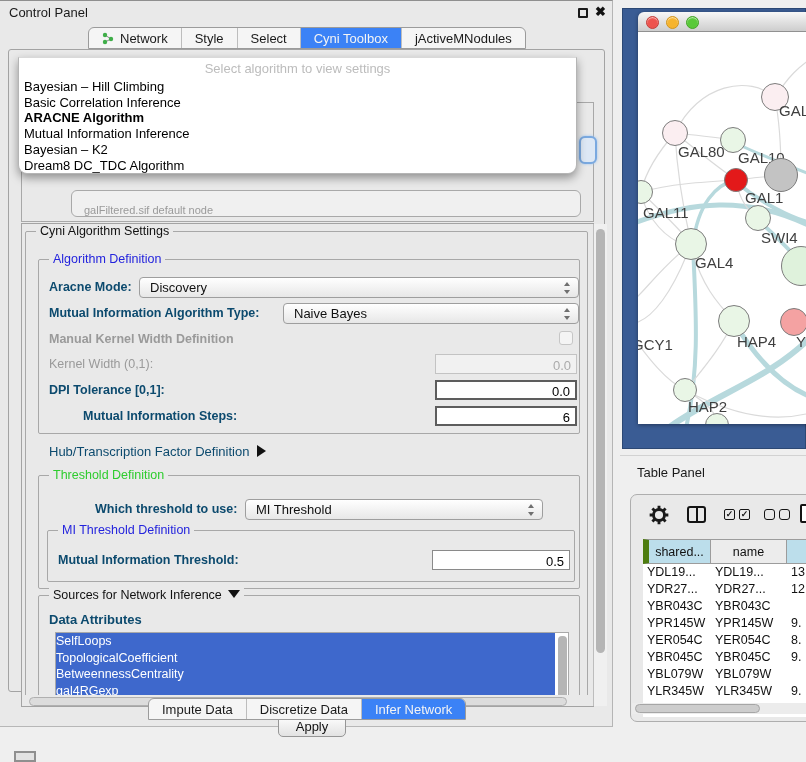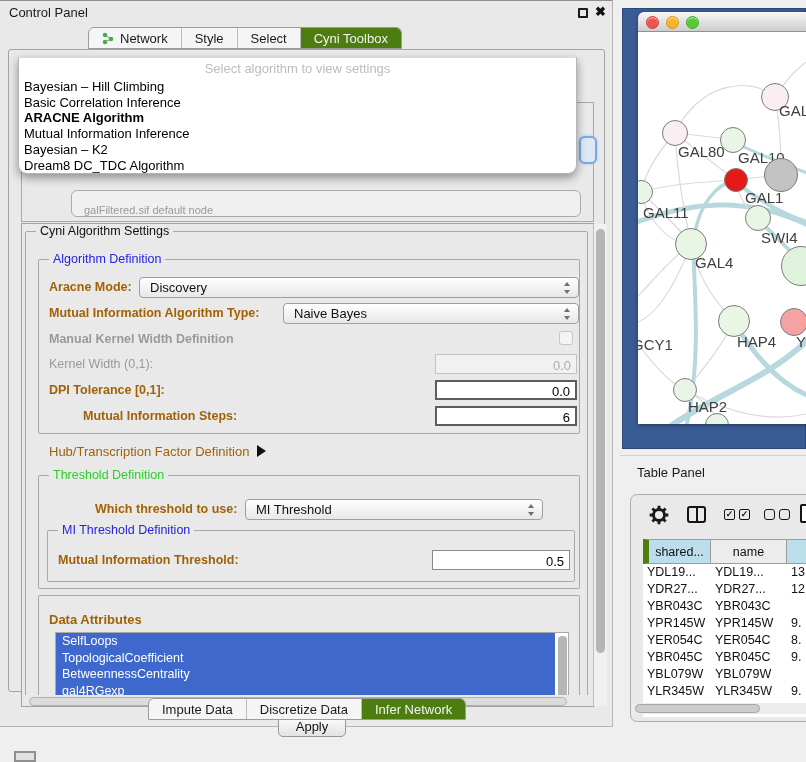--- a/index.html
+++ b/index.html
@@ -14,21 +14,21 @@
   .cp-title { position:absolute; left:9px; top:4px; font-size:13px; color:#1a1a1a; }
   .float-btn { position:absolute; right:24px; top:7px; width:10px; height:10px; border:2px solid #1a1a1a; border-radius:1px; cursor:default; }
   .close-btn { position:absolute; right:6px; top:3px; font-size:13px; font-weight:bold; color:#111; cursor:default; }
 
   
   .tabstrip { position:absolute; display:flex; border:1px solid #9b9b9b; border-radius:6px 6px 0 0;
     background:#f5f5f5; overflow:hidden; height:22px; }
   .tabstrip .tab { display:flex; align-items:center; gap:5px; padding:0 13px; font-size:13px; color:#1a1a1a;
     border-left:1px solid #bdbdbd; line-height:21px; white-space:nowrap; }
   .tabstrip .tab:first-child { border-left:none; }
-  .tabstrip .tab.selected { background:#4d7c0f; color:#f4f4f4; }
+  .tabstrip .tab.selected { background:#3b82f6; color:#f4f4f4; }
   .top-tabs { left:88px; top:26px; }
   .bottom-tabs { left:148px; top:697px;justify-content:space-between; }
 
   
   .cp-body { position:absolute; left:8px; top:48px; width:597px; height:643px;
     background:#e9e9e9; border:1px solid #a3a3a3; border-radius:3px; }
 
   
   .upper-panel { position:absolute; left:12px; top:52px; width:573px; height:120px; background:#e9e9e9; border:1px solid #a8a8a8; }
   .combo-fragment { position:absolute; left:62px; top:140px; width:510px; height:27px; border:1px solid #a9a9a9;
@@ -43,37 +43,37 @@
   .vscroll { position:absolute; left:584px; top:174px; width:14px; height:482px; background:#f0f0f0; border-left:1px solid #bdbdbd; }
   .vscroll .thumb { position:absolute; left:2px; top:5px; width:9px; height:424px; background:#b5b5b5; border-radius:5px; }
   .hscroll-thumb { position:absolute; left:20px; top:647px; width:538px; height:9px; background:#dcdcdc; border:1px solid #b0b0b0; border-radius:5px; }
 
   
   .tborder { position:absolute; border:1px solid #a8a8a8; border-radius:2px; }
   .tborder > .legend { position:absolute; top:-8px; left:10px; background:#e9e9e9; padding:0 4px; font-size:12.5px; white-space:nowrap; }
   .legend.blue { color:#2323dd; }
   .legend.green { color:#2ecc2e; }
 
-  .flabel { position:absolute; font-size:12.5px; font-weight:bold; color:#a16207; white-space:nowrap; }
+  .flabel { position:absolute; font-size:12.5px; font-weight:bold; color:#0c4a6e; white-space:nowrap; }
   .flabel.gray { color:#9a9a9a; }
   .flabel.normal { font-weight:normal; }
 
   .combo { position:absolute; height:21px; border:1px solid #9e9e9e; border-radius:4px;
     background:linear-gradient(#ffffff,#e7e7e7); font-size:13px; display:flex; align-items:center; padding-left:10px; }
   .spin { position:absolute; right:7px; top:50%; transform:translateY(-50%); width:7px; height:12px; }
   .spin::before { content:""; position:absolute; top:0; left:0; border-left:3.5px solid transparent; border-right:3.5px solid transparent; border-bottom:4.5px solid #6f6f6f; }
   .spin::after { content:""; position:absolute; bottom:0; left:0; border-left:3.5px solid transparent; border-right:3.5px solid transparent; border-top:4.5px solid #6f6f6f; }
 
   .tfield { position:absolute; height:20px; background:#fff; border:2px solid #5d5d5d; font-size:13px;
     text-align:right; padding:2px 5px 0 0; }
   .tfield.disabled { background:#f1f1f1; border:1px solid #c3c3c3; color:#ababab; }
   .cbox { position:absolute; width:14px; height:14px; border:1px solid #c6c6c6; border-radius:3px; background:#f4f4f4; }
 
   .attr-list { position:absolute; background:#fff; border:1px solid #a9a9a9; overflow:hidden; }
-  .attr-item { height:16.5px; line-height:16.5px; background:#3e68cc; color:#fff; font-size:12.5px; padding-left:6px;
+  .attr-item { height:16.5px; line-height:16.5px; background:#3e68cc; color:#fff; font-size:12.5px; 
     width:calc(100% - 13px); }
   .attr-scroll { position:absolute; right:1px; top:2px; width:9px; bottom:2px; }
   .attr-scroll .thumb { position:absolute; left:0; top:1px; width:9px; height:95%; background:#b5b5b5; border-radius:4px; }
 
   .apply-btn { position:absolute; left:269px; top:665px; width:68px; height:22px; border:1px solid #969696; border-radius:5px;
     background:linear-gradient(#ffffff,#e2e2e2); font-size:13px; font-family:"Liberation Sans",sans-serif; color:#111; }
 
   .disc-arrow-right { display:inline-block; margin-left:8px; width:0; height:0;
     border-top:6px solid transparent; border-bottom:6px solid transparent; border-left:9px solid #111; vertical-align:-1px; }
   .disc-arrow-down { display:inline-block; margin-left:6px; width:0; height:0;
@@ -156,20 +156,23 @@
       </div>
       <div class="tab">
           <span>Style</span>
         </div>
       <div class="tab">
           <span>Select</span>
         </div>
       <div class="tab selected">
           <span>Cyni Toolbox</span>
         </div>
+      <div class="tab">
+          <span>jActiveMNodules</span>
+        </div>
     </div>
 
     <div class="cp-body">
 
       <div class="upper-panel"></div>
       <div class="focus-fragment"></div>
       <div class="combo-fragment">
         <span>galFiltered.sif default node</span>
       </div>
 
@@ -221,20 +224,23 @@
             </div>
 
             <div class="tborder" style="left:8px; top:54px; width:528px; height:52px;">
               <span class="legend blue">MI Threshold Definition</span>
               <span class="flabel" style="left:10px; top:22px;">Mutual Information Threshold:</span>
               <input class="tfield" style="left: 384px; top: 19px; width: 138px; border-width: 1px; border-color: rgb(138, 138, 138);" readonly="" value="0.5">
             </div>
           </div>
 
           <div class="tborder" style="left:12px; top:363px; width:542px; height:200px;">
+            <span class="legend">
+              <span>Sources for Network Inference</span><span class="disc-arrow-down"></span>
+            </span>
             <span class="flabel" style="left:10px; top:16px; font-size:13px;">Data Attributes</span>
             <div class="attr-list" style="left:16px; top:36px; width:514px; height:150px;">
               <div>
                   <div class="attr-item">SelfLoops</div>
                   <div class="attr-item">TopologicalCoefficient</div>
                   <div class="attr-item">BetweennessCentrality</div>
                   <div class="attr-item">gal4RGexp</div>
                 </div>
               <div class="attr-scroll">
                   <div class="thumb"></div>

